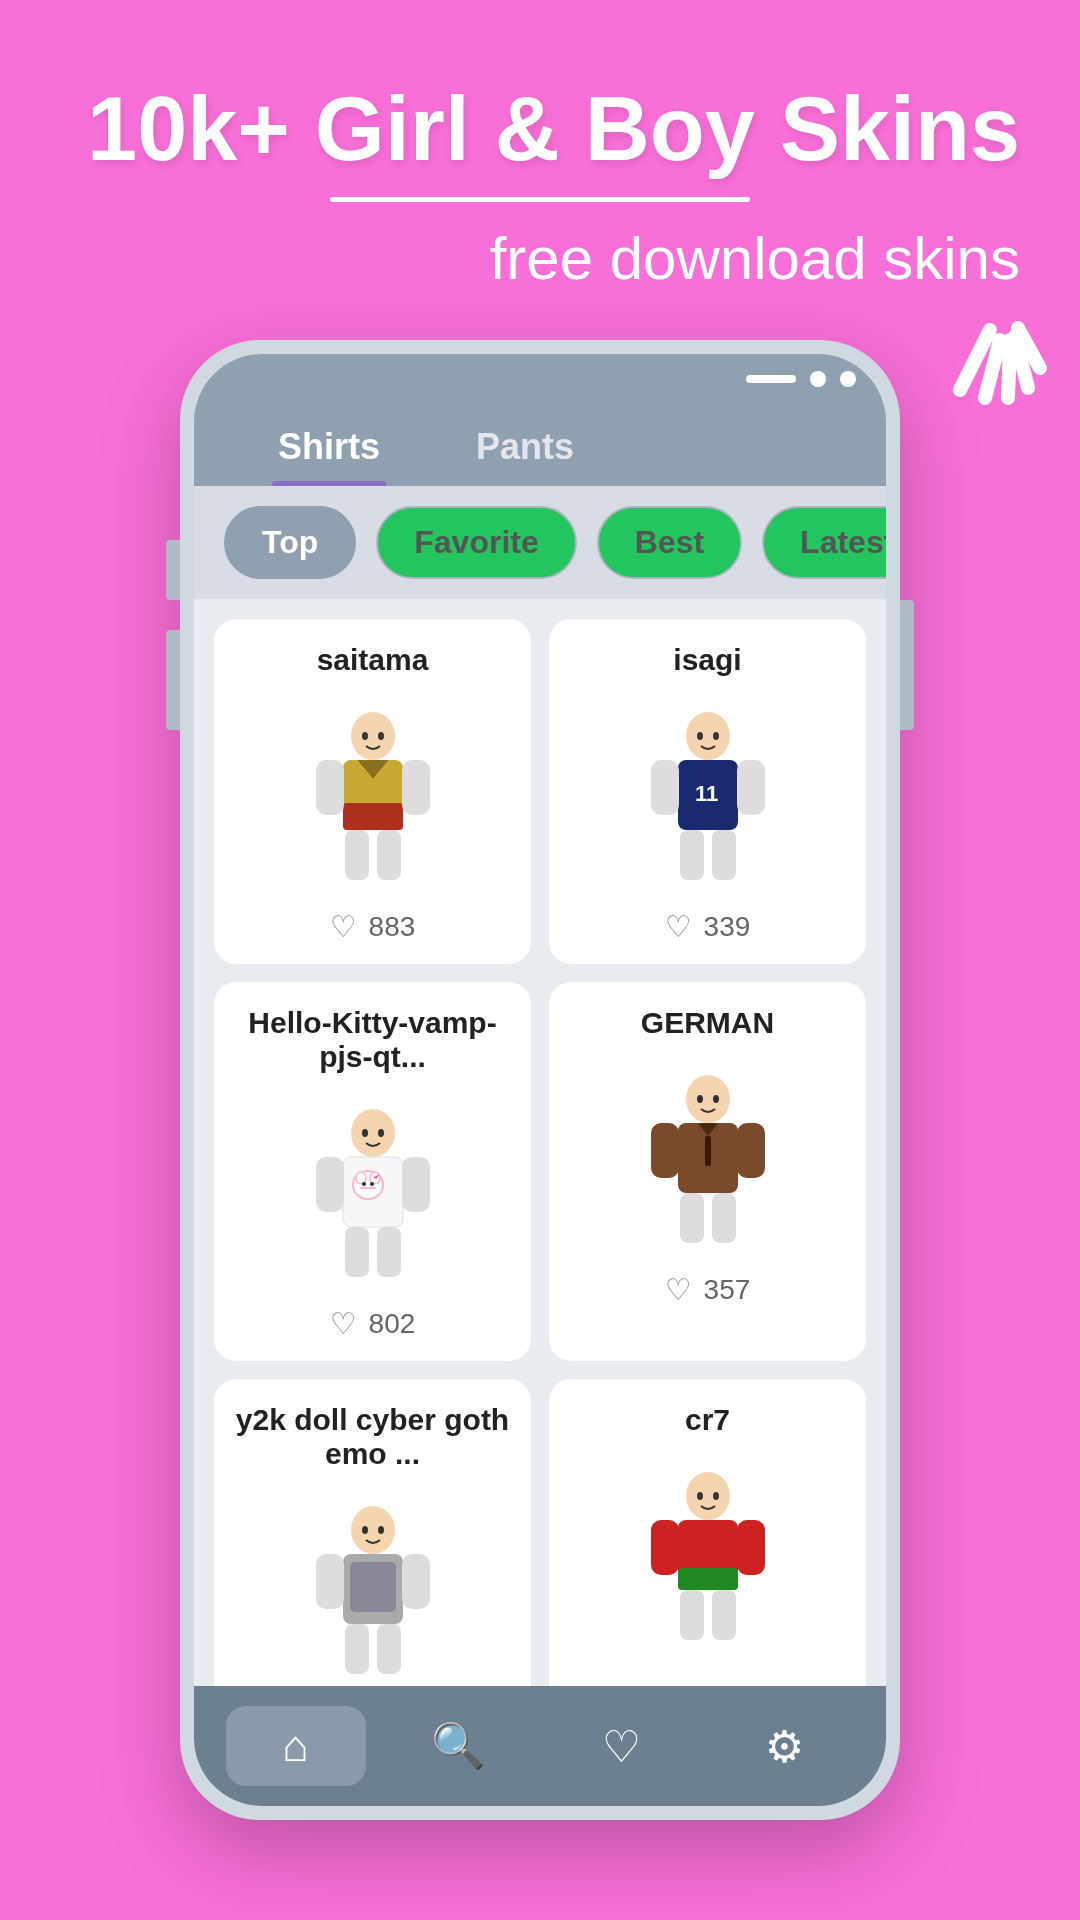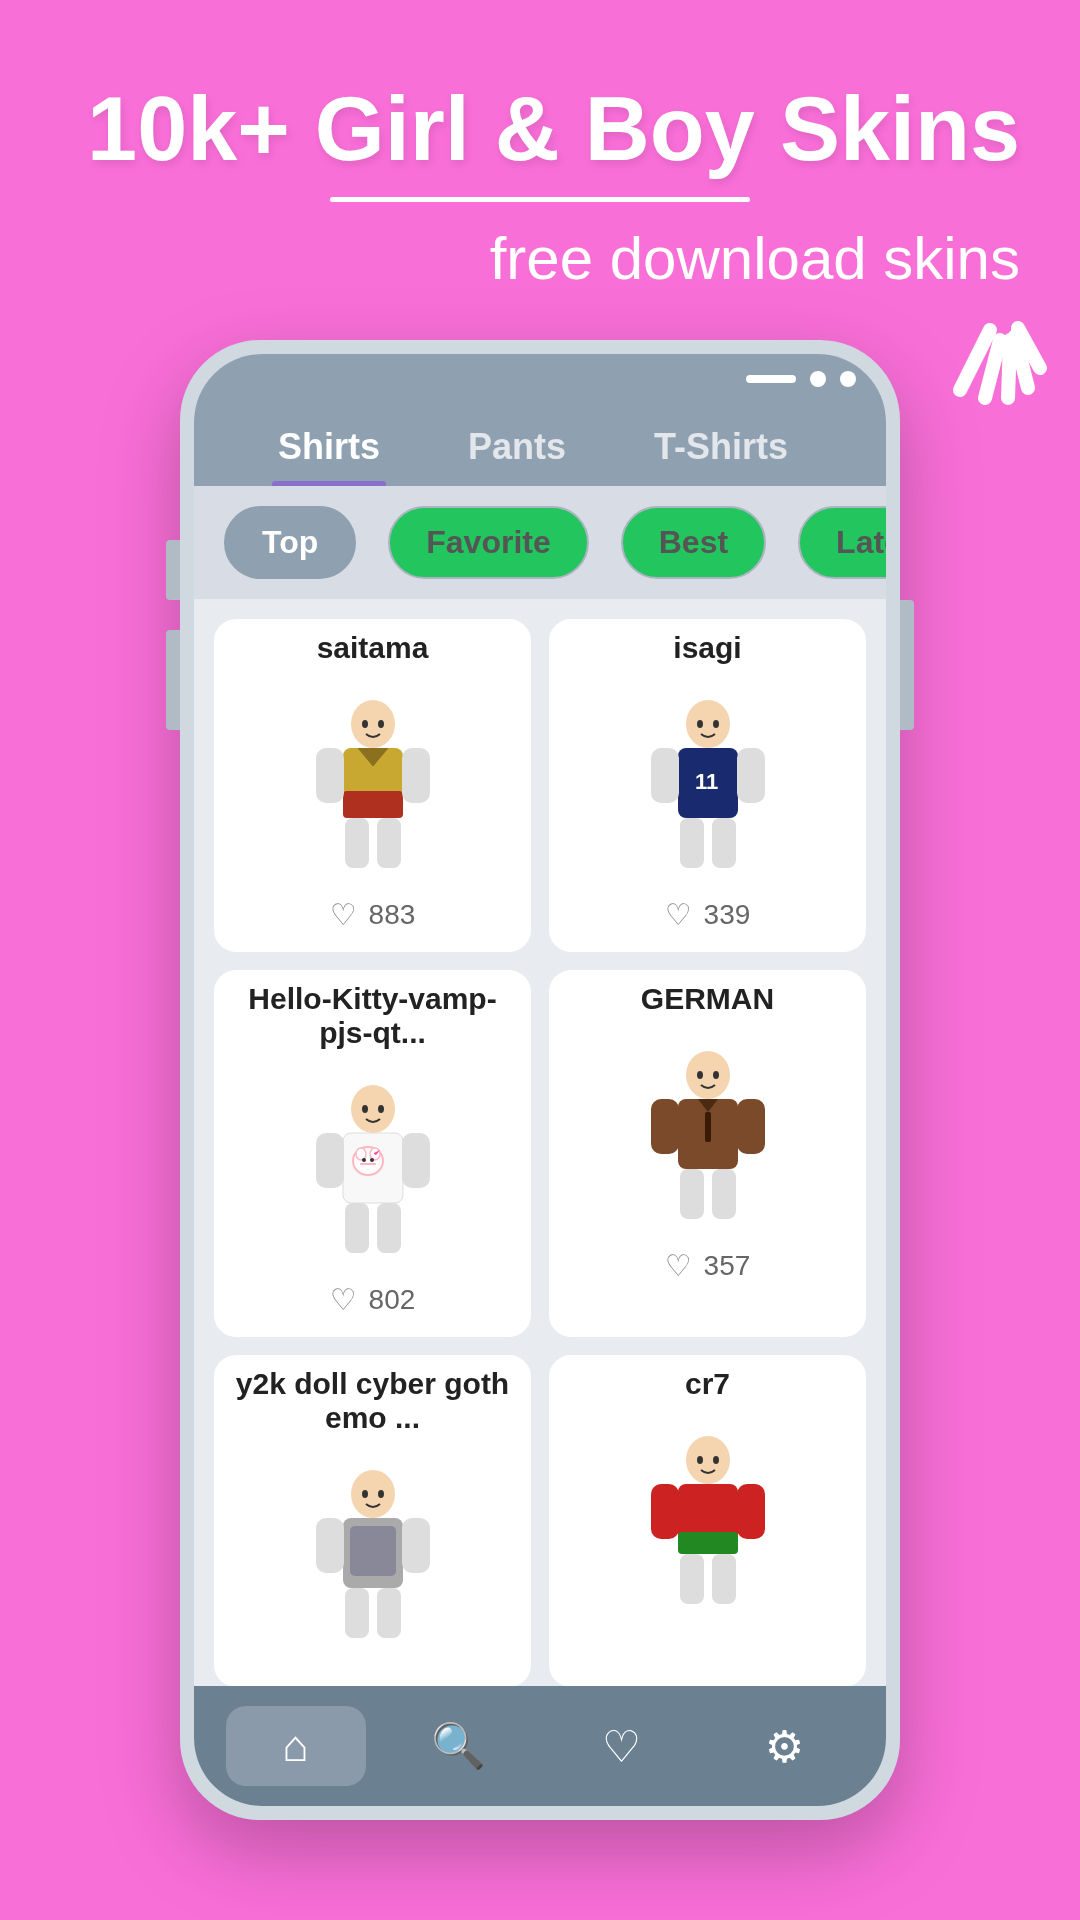--- a/index.html
+++ b/index.html
@@ -126,21 +126,21 @@
       background: white;
       border-radius: 4px;
     }
 
     
     .tab-bar {
       background: #8fa0b0;
       display: flex;
       align-items: flex-end;
       padding: 0 40px;
-      gap: 0;
+      gap: 8px;
     }
 
     .tab-item {
       padding: 22px 44px 18px;
       font-size: 36px;
       color: rgba(255,255,255,0.75);
       cursor: pointer;
       position: relative;
       font-weight: 700;
     }
@@ -160,21 +160,21 @@
       height: 5px;
       background: #8b6fcc;
       border-radius: 3px 3px 0 0;
     }
 
     
     .filter-bar {
       background: #d8dde5;
       padding: 20px 30px;
       display: flex;
-      gap: 32px;
+      gap: 20px;
       align-items: center;
     }
 
     .filter-btn {
       padding: 16px 36px;
       border-radius: 50px;
       font-size: 32px;
       font-weight: 600;
       cursor: pointer;
       border: 2.5px solid #aab5c0;
@@ -198,21 +198,21 @@
 
     .grid {
       display: grid;
       grid-template-columns: 1fr 1fr;
       gap: 18px;
     }
 
     .card {
       background: white;
       border-radius: 22px;
-      padding: 12px 20px 20px;
+      padding: 24px 20px 20px;
       display: flex;
       flex-direction: column;
       align-items: center;
       cursor: pointer;
     }
 
     .card-title {
       font-size: 30px;
       font-weight: 700;
       color: #222;
@@ -314,23 +314,20 @@
         <div class="status-dot"></div>
         <div class="status-dot"></div>
       </div>
 
       <div class="tab-bar">
         <div class="tab-item active">
           <span>Shirts</span>
         </div>
         <div class="tab-item">
           <span>Pants</span>
-        </div>
-        <div class="tab-item">
-          <span>T-Shirts</span>
         </div>
       </div>
 
       <div class="filter-bar">
         <button class="filter-btn active">
           <span>Top</span>
         </button>
         <button class="filter-btn">
           <span>Favorite</span>
         </button>

